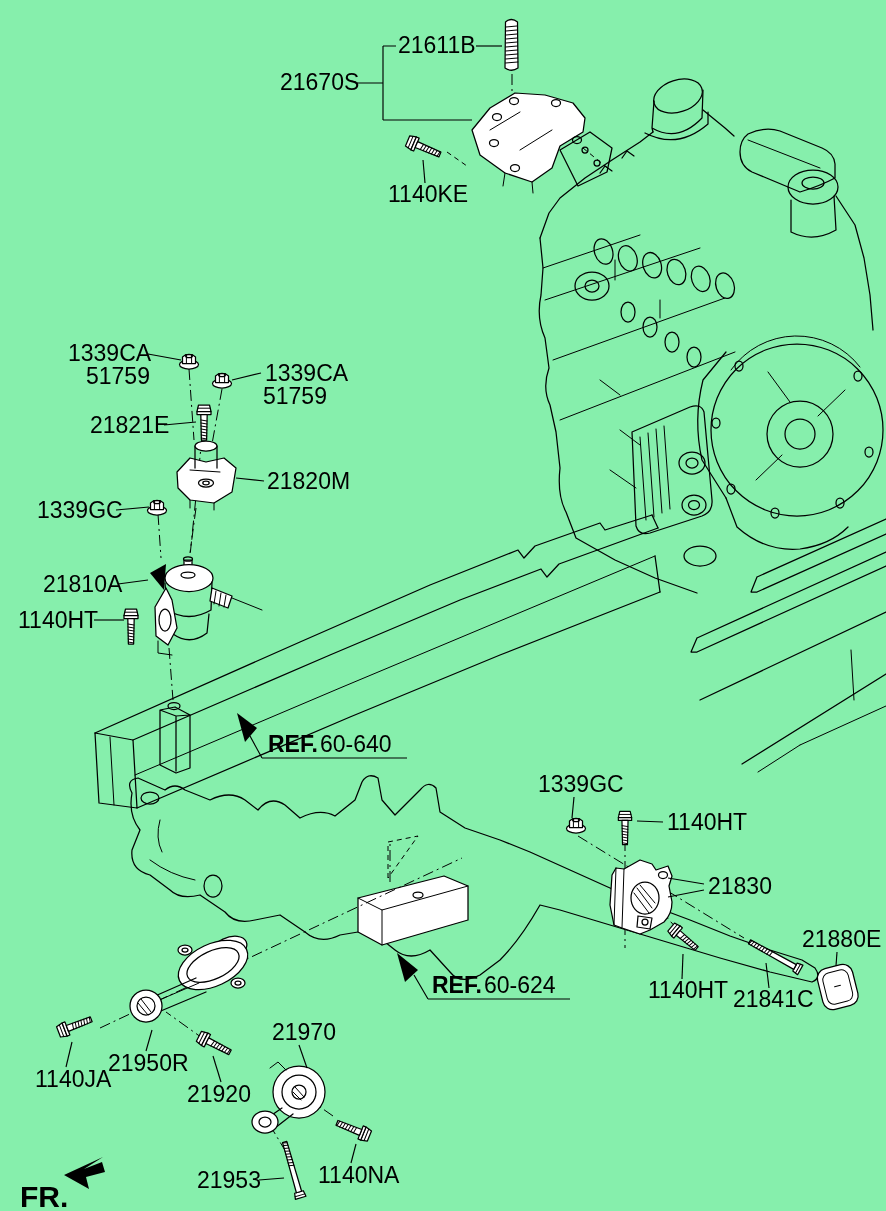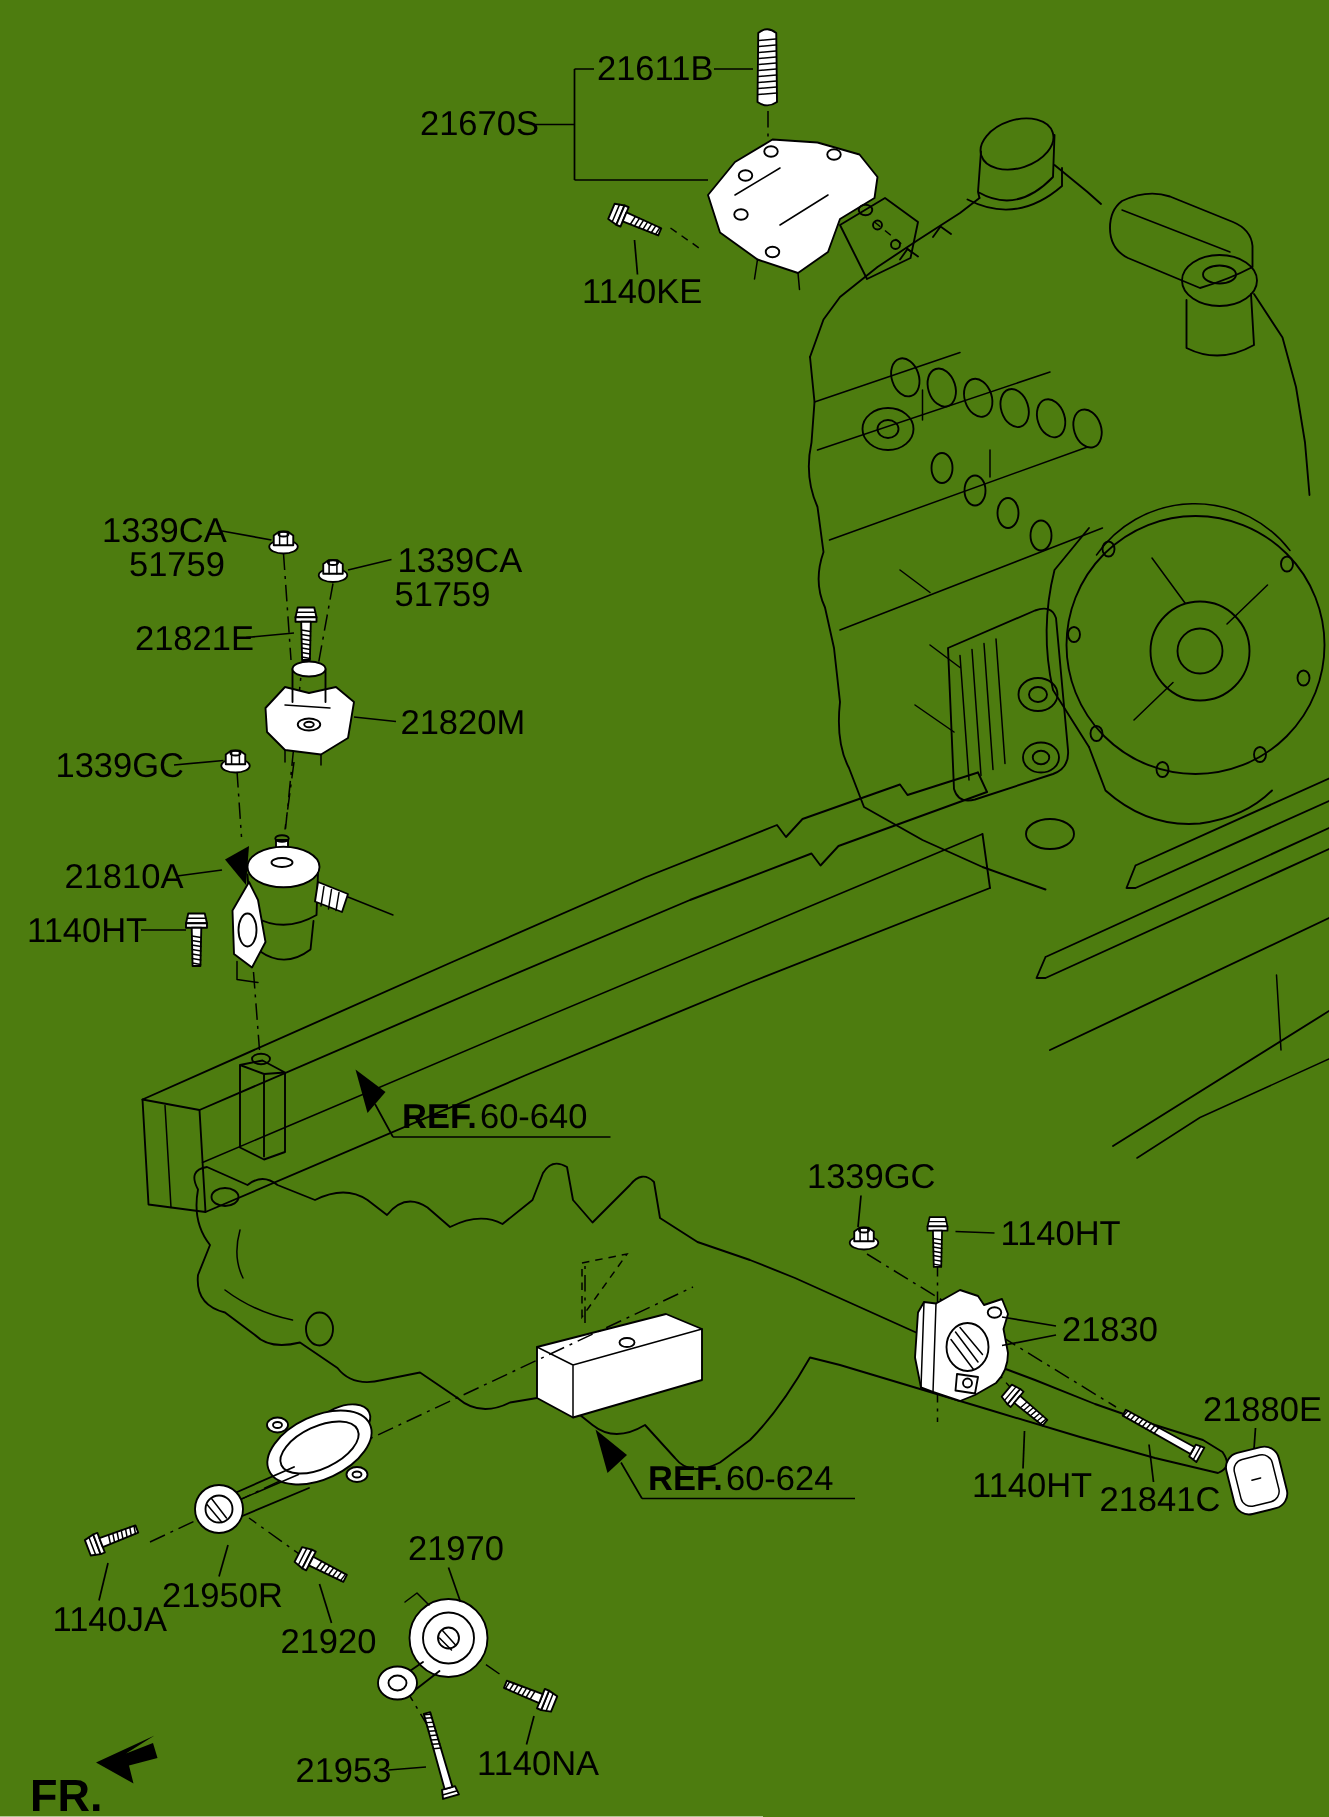--- a/index.html
+++ b/index.html
@@ -1,16 +1,16 @@
 <!DOCTYPE html>
 <html><head>
 <meta charset="utf-8">
 <style>
   html,body{margin:0;padding:0;background:#ffffff;}
-  .stage{position:relative;width:886px;height:1211px;background:#4d7c0f;overflow:hidden;}
+  .stage{position:relative;width:886px;height:1211px;background:#86efac;overflow:hidden;}
   svg{display:block;}
   .art{stroke:#000;fill:none;stroke-width:1.25;stroke-linejoin:round;stroke-linecap:round;}
   .thin{stroke-width:1;}
   .fillw{fill:#fff;}
   .solid{fill:#000;stroke:none;}
   .dashdot{stroke:#000;fill:none;stroke-width:1;stroke-dasharray:11 4 2 4;}
   .dashed{stroke:#000;fill:none;stroke-width:1;stroke-dasharray:5 4;}
   .leader{stroke:#000;fill:none;stroke-width:1.15;}
   .lbl{font-family:"Liberation Sans",sans-serif;font-size:23px;fill:#000;stroke:none;}
   .lbl-b{font-weight:bold;}

